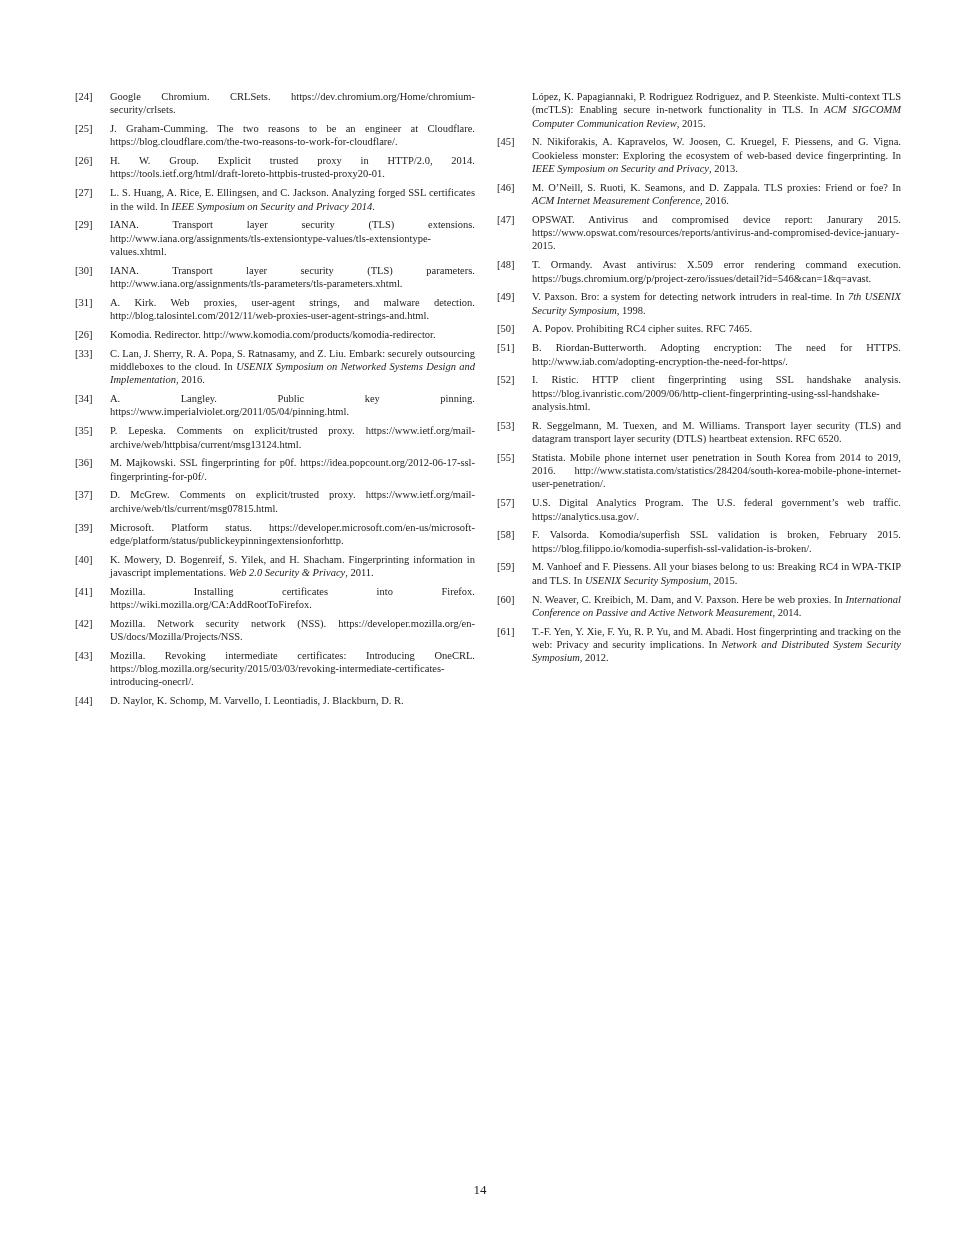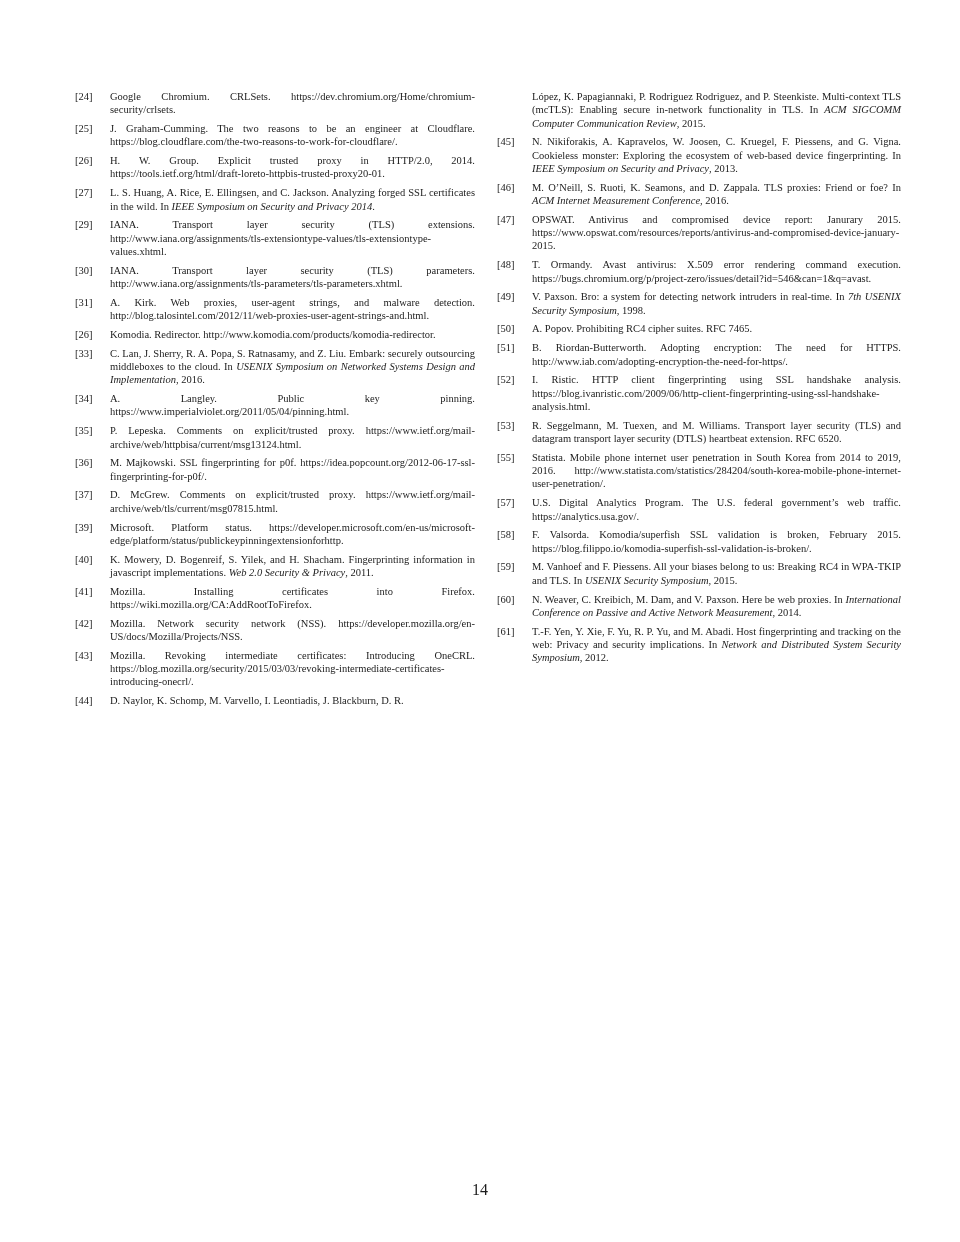--- a/index.html
+++ b/index.html
@@ -42,21 +42,21 @@
     text-align: justify;
     overflow-wrap: anywhere;
   }
   .it { font-style: italic; }
   .footer {
     position: absolute;
     top: 1183px;
     left: 0;
     width: 100%;
     text-align: center;
-    font-size: 16px;
+    font-size: 13px;
     line-height: 13.3px;
   }
 </style>
 </head>
 <body>
 
 <div class="page">
   <div class="columns">
     <div class="col" id="col-left">
         <div class="ref">

